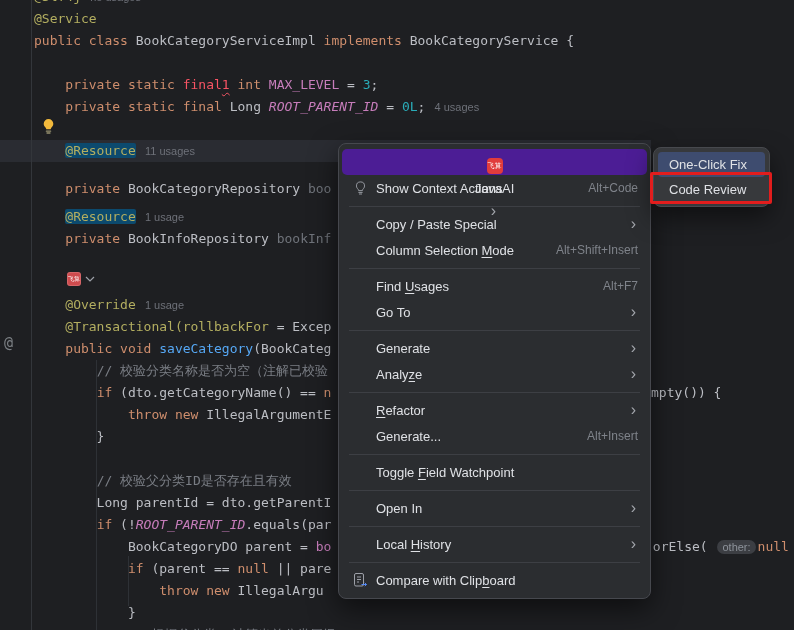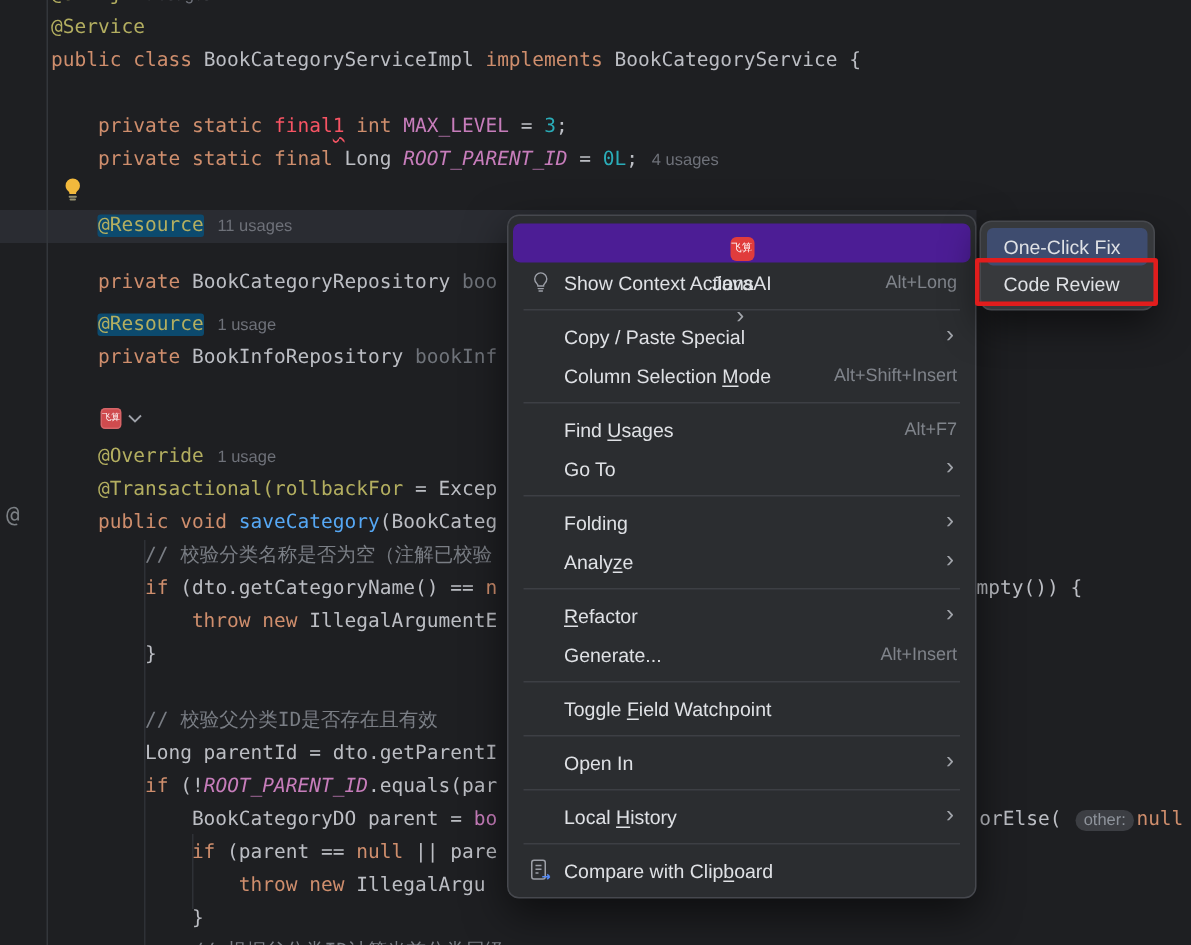--- a/index.html
+++ b/index.html
@@ -161,21 +161,21 @@
       <span class="mi-arrow">›</span>
     </div>
     <div class="mi">
       <span class="mi-ico">
         <svg width="15" height="16" viewBox="0 0 16 16" fill="none">
           <path d="M8 1.5a4.3 4.3 0 0 1 4.3 4.3c0 1.6-.9 2.6-1.6 3.4-.5.5-.7 1-.7 1.6H6c0-.6-.2-1.1-.7-1.6-.7-.8-1.6-1.8-1.6-3.4A4.3 4.3 0 0 1 8 1.5Z" stroke="#9da0a8"></path>
           <path d="M6.2 12.7h3.6M6.8 14.4h2.4" stroke="#9da0a8" stroke-linecap="round"></path>
         </svg>
       </span>
       <span class="mi-label">Show Context Actions</span>
-      <span class="mi-sc">Alt+Long</span>
+      <span class="mi-sc">Alt+Code</span>
     </div>
     <div class="menu-sep"></div>
     <div class="mi">
       <span class="mi-ico"></span>
       <span class="mi-label">Copy / Paste Special</span>
       <span class="mi-arrow">›</span>
     </div>
     <div class="mi">
       <span class="mi-ico"></span>
       <span class="mi-label">Column Selection <u>M</u>ode</span>
@@ -188,21 +188,21 @@
       <span class="mi-sc">Alt+F7</span>
     </div>
     <div class="mi">
       <span class="mi-ico"></span>
       <span class="mi-label">Go To</span>
       <span class="mi-arrow">›</span>
     </div>
     <div class="menu-sep"></div>
     <div class="mi">
       <span class="mi-ico"></span>
-      <span class="mi-label">Folding</span>
+      <span class="mi-label">Generate</span>
       <span class="mi-arrow">›</span>
     </div>
     <div class="mi">
       <span class="mi-ico"></span>
       <span class="mi-label">Analy<u>z</u>e</span>
       <span class="mi-arrow">›</span>
     </div>
     <div class="menu-sep"></div>
     <div class="mi">
       <span class="mi-ico"></span>

